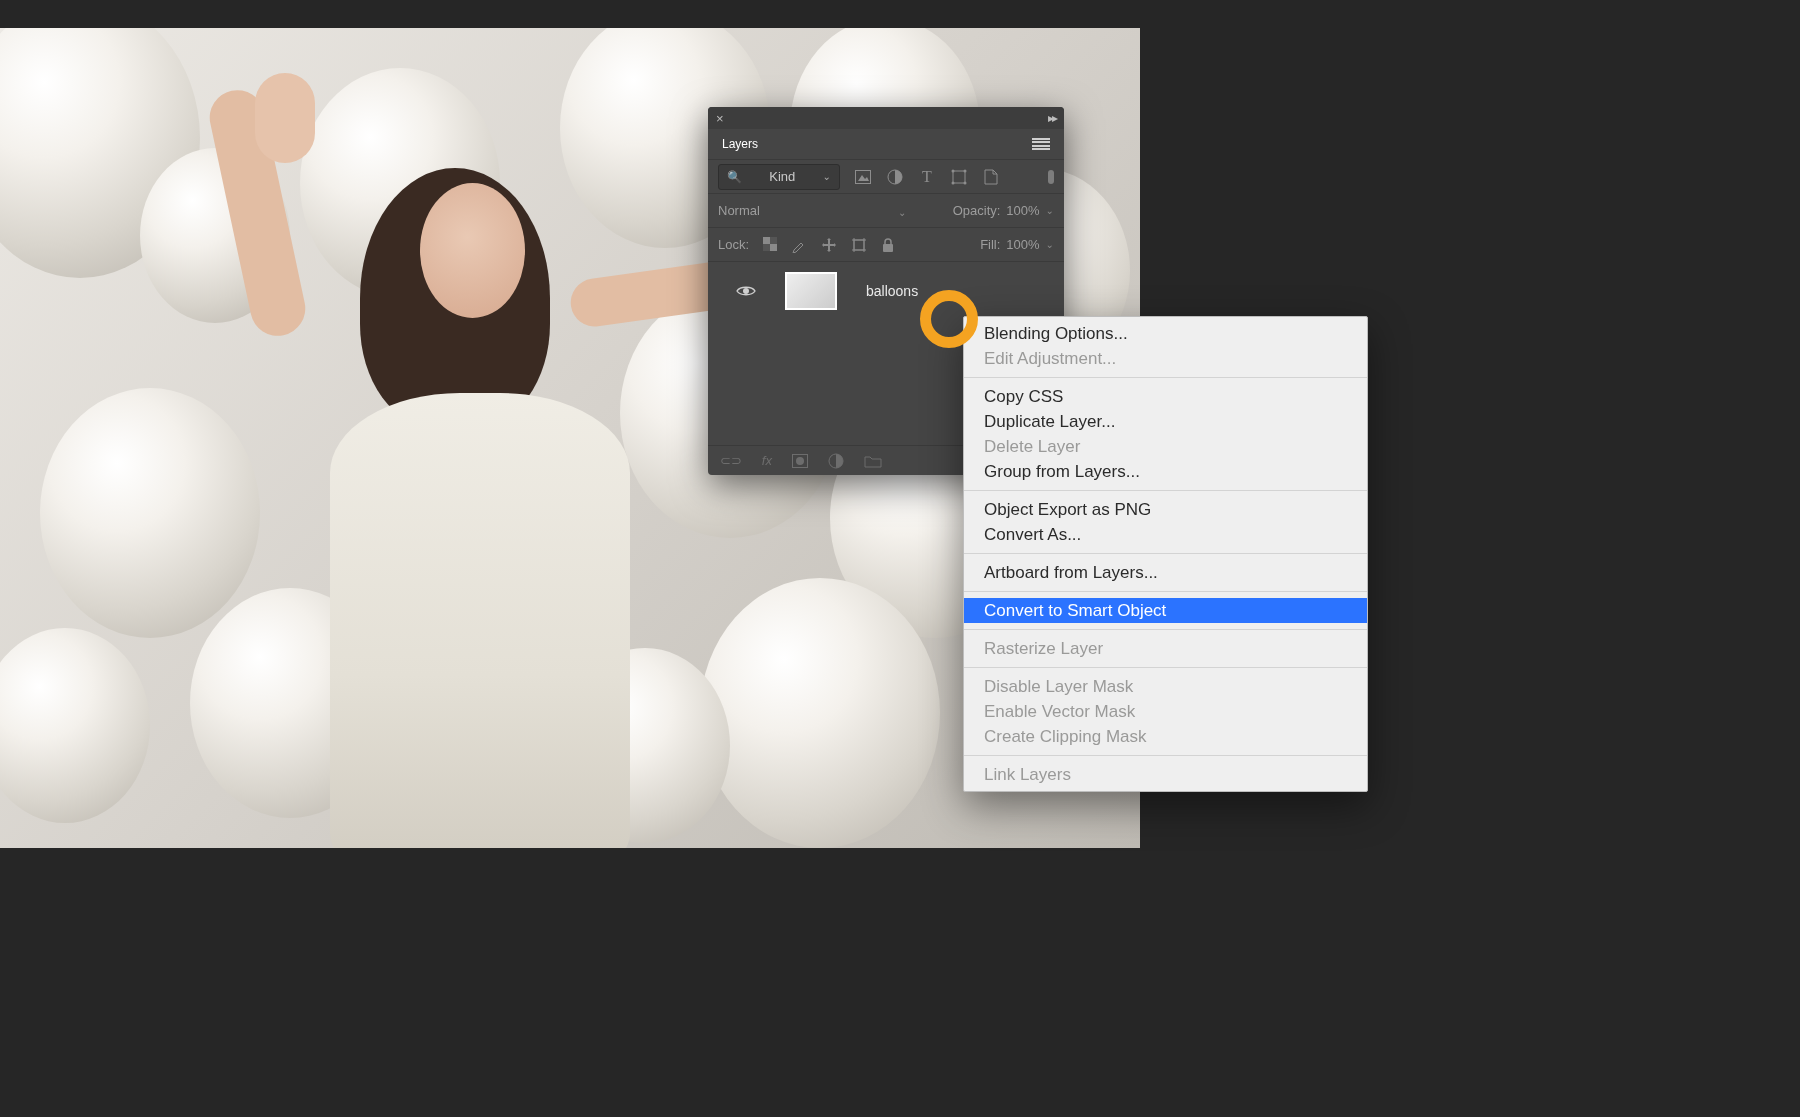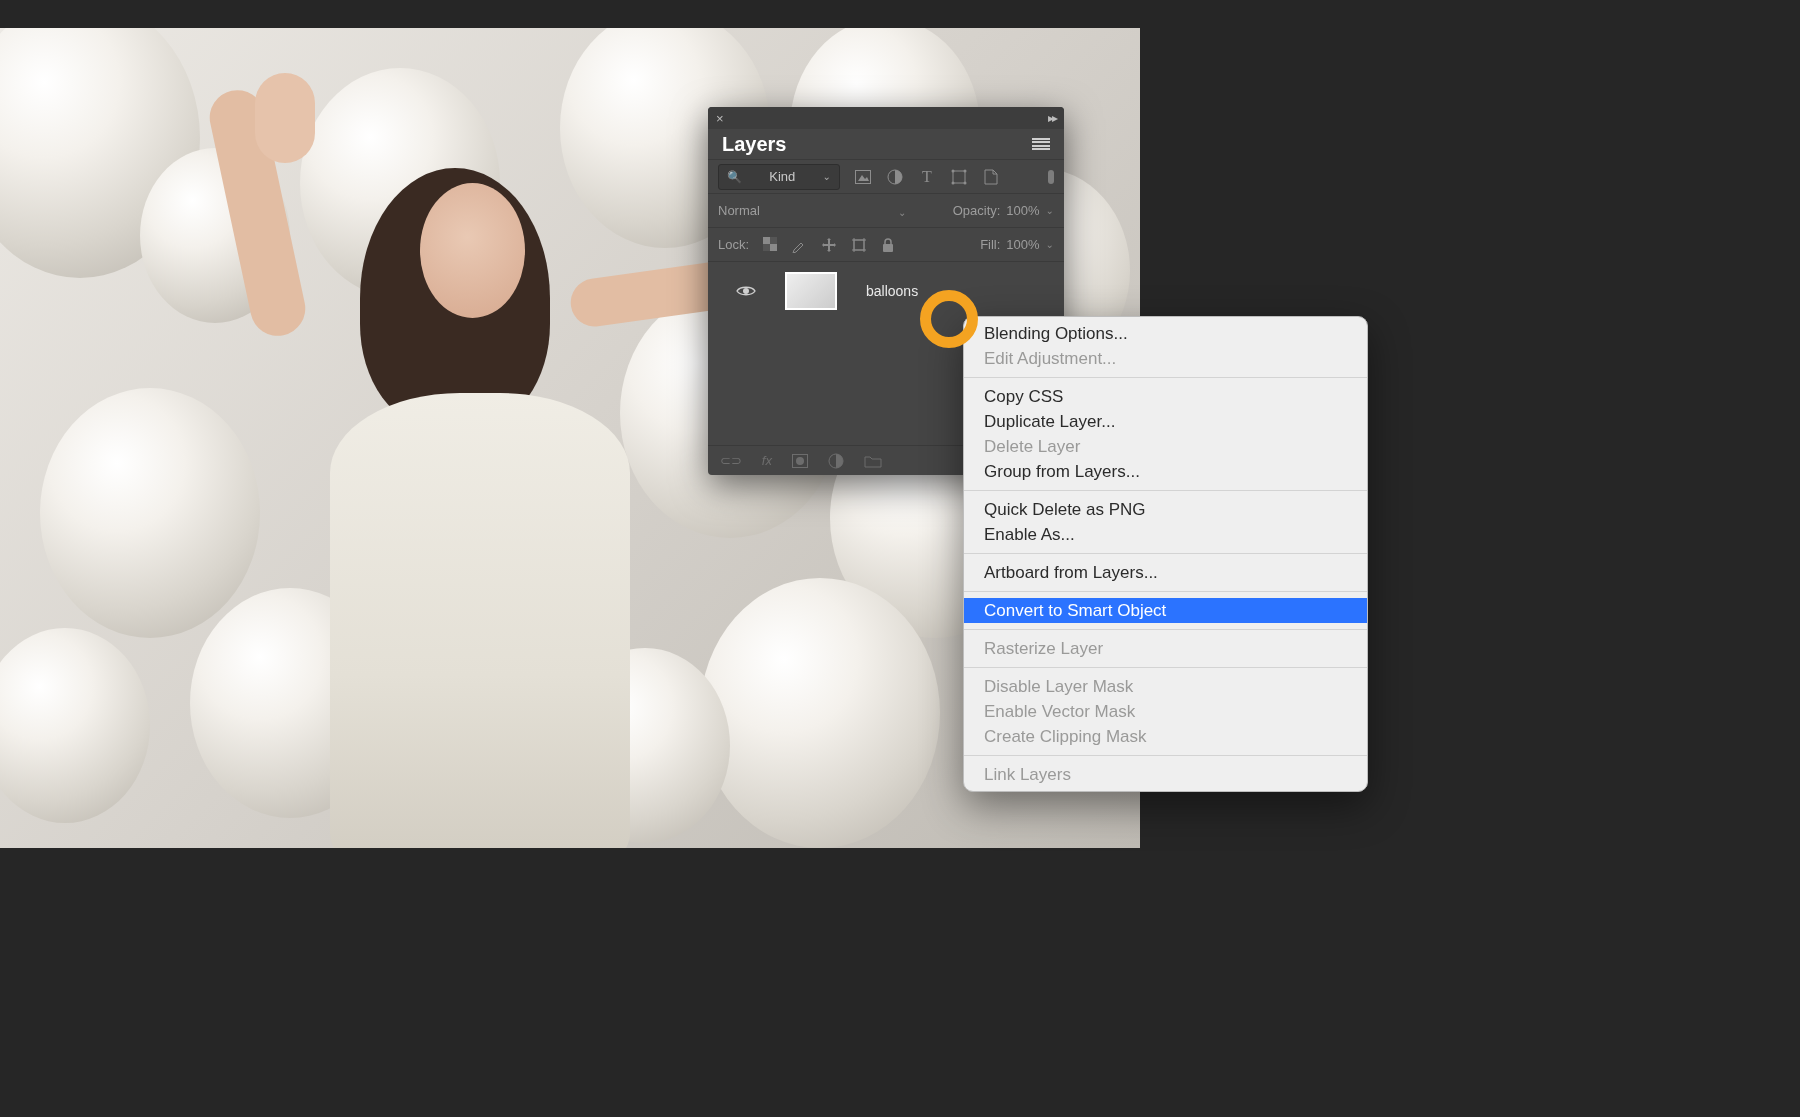--- a/index.html
+++ b/index.html
@@ -38,21 +38,21 @@
     background:#454545;
     border-radius:4px;
     box-shadow:0 10px 35px rgba(0,0,0,.55);
     color:#cfcfcf;
     font-size:13px;
   }
   .panel-top{height:22px;background:#3d3d3d;display:flex;align-items:center;justify-content:space-between;padding:0 8px;border-radius:4px 4px 0 0;}
   .panel-close{color:#bdbdbd;font-size:13px;cursor:pointer;}
   .panel-collapse{color:#bdbdbd;font-size:12px;letter-spacing:-2px;cursor:pointer;}
   .panel-tabs{height:30px;display:flex;align-items:center;padding:0 14px;justify-content:space-between;}
-  .panel-tab{color:#fff;font-weight:700;font-size:20px;}
+  .panel-tab{color:#fff;font-weight:400;font-size:12px;}
   .panel-menu{width:18px;height:12px;display:flex;flex-direction:column;justify-content:space-between;cursor:pointer;}
   .panel-menu span{height:2px;background:#cfcfcf;}
   .panel-row{display:flex;align-items:center;height:34px;padding:0 10px;gap:10px;color:#9d9d9d;}
   .panel-sep{border-top:1px solid #3a3a3a;}
   .kind-select{flex:none;width:122px;height:26px;border:1px solid #2e2e2e;border-radius:3px;background:#3b3b3b;display:flex;align-items:center;padding:0 8px;color:#c9c9c9;justify-content:space-between;}
   .kind-select .mag{font-size:12px;opacity:.8;}
   .kind-select .chev{font-size:10px;color:#aaa;}
   .filter-icons{display:flex;gap:14px;align-items:center;margin-left:4px;}
   .fi{width:18px;height:18px;display:flex;align-items:center;justify-content:center;color:#8f8f8f;}
   .pill{width:6px;height:14px;border-radius:4px;background:#7d7d7d;margin-left:auto;}
@@ -74,21 +74,21 @@
   .layer-name{color:#e9e9e9;font-size:14px;}
   .panel-bottom{position:absolute;bottom:0;left:0;right:0;height:30px;display:flex;align-items:center;gap:20px;padding:0 12px;color:#6d6d6d;border-top:1px solid #3a3a3a;}
   .ring{position:absolute;left:920px;top:290px;width:58px;height:58px;border-radius:50%;border:11px solid #f4a321;pointer-events:none;z-index:50;}
 
   
   .ctx{
     position:absolute; left:963px; top:316px;
     width:405px;
     background:#efefef;
     border:1px solid #bdbdbd;
-    border-radius:10px;
+    border-radius:2px;
     box-shadow:0 14px 40px rgba(0,0,0,.45);
     font-size:17px;
     color:#2b2b2b;
     padding:4px 0;
     z-index:40;
   }
   .ctx-item{height:25px;display:flex;align-items:center;padding:0 20px;cursor:default;}
   .ctx-item.disabled{color:#9a9a99;}
   .ctx-item.hl{background:#2b73ff;color:#fff;}
   .ctx-sep{height:1px;background:#d3d3d3;margin:6px 0;}
@@ -270,22 +270,22 @@
 
 <div class="ctx" id="ctx">
     <div class="ctx-item">Blending Options...</div>
     <div class="ctx-item disabled">Edit Adjustment...</div>
     <div class="ctx-sep"></div>
     <div class="ctx-item">Copy CSS</div>
     <div class="ctx-item">Duplicate Layer...</div>
     <div class="ctx-item disabled">Delete Layer</div>
     <div class="ctx-item">Group from Layers...</div>
     <div class="ctx-sep"></div>
-    <div class="ctx-item">Quick Delete as PNG</div>
-    <div class="ctx-item">Enable As...</div>
+    <div class="ctx-item">Object Export as PNG</div>
+    <div class="ctx-item">Convert As...</div>
     <div class="ctx-sep"></div>
     <div class="ctx-item">Artboard from Layers...</div>
     <div class="ctx-sep"></div>
     <div class="ctx-item hl">Convert to Smart Object</div>
     <div class="ctx-sep"></div>
     <div class="ctx-item disabled">Rasterize Layer</div>
     <div class="ctx-sep"></div>
     <div class="ctx-item disabled">Disable Layer Mask</div>
     <div class="ctx-item disabled">Enable Vector Mask</div>
     <div class="ctx-item disabled">Create Clipping Mask</div>

